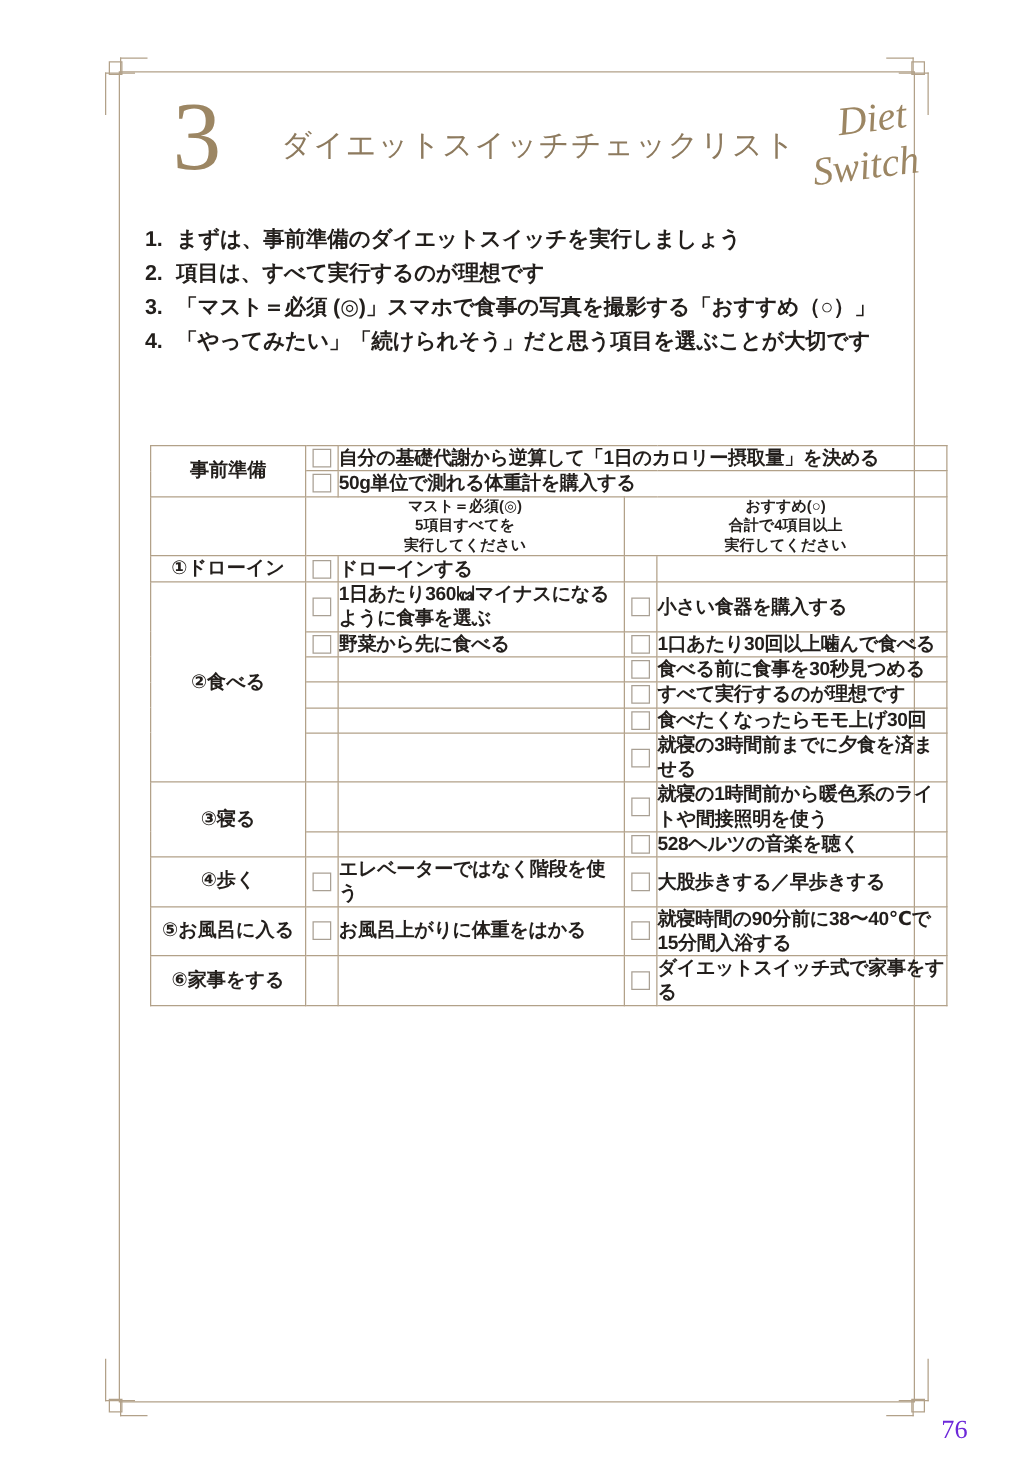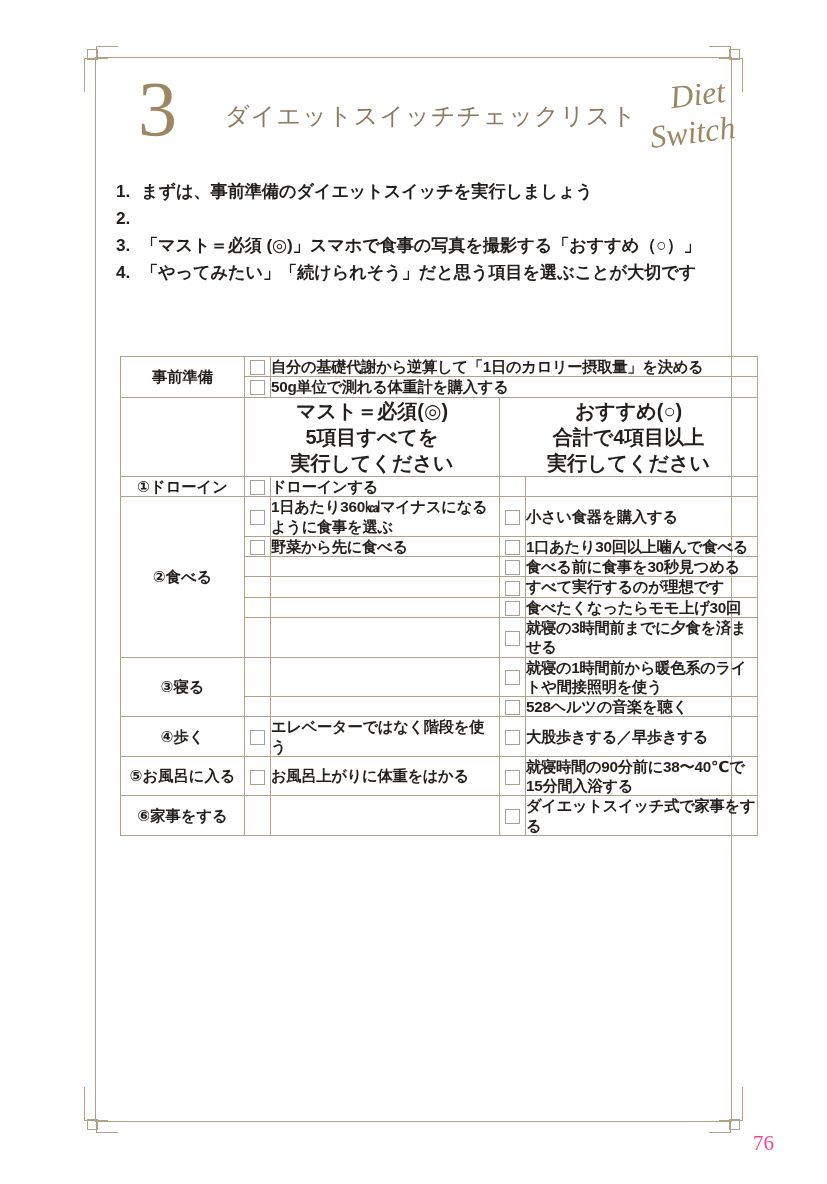--- a/index.html
+++ b/index.html
@@ -112,30 +112,30 @@
   .txt{
     padding:5px 7px 6px 7px;line-height:1.26;letter-spacing:-0.3px;
   }
   .box{
     display:inline-block;width:13px;height:13px;
     border:1.3px solid #a9a094;background:#fff;
     vertical-align:middle;
   }
   .hdr{
     text-align:center;line-height:1.3;padding:7px 4px 8px 4px;
-    font-size:20px;
+    font-size:12px;
     margin-left:27px;
   }
   .hdr .l{display:block;}
 
   
   #pageno{
     position:absolute;right:53px;bottom:28px;
     font-family:"Liberation Serif","DejaVu Serif",serif;
-    font-size:21px;color:#ec4899;
+    font-size:21px;color:#6d28d9;
   }
 </style>
 </head>
 <body>
 
 <div id="frame">
   <div class="corner" id="c-tl">
     <i class="h1"></i>
       <i class="v1"></i>
       <i class="h2"></i>
@@ -177,20 +177,21 @@
 <div id="intro">
     <div class="li">
       <span class="no">1.</span>
       <span class="tx">
         <span class="ind">まずは、事前準備のダイエットスイッチを実行しましょう</span>
       </span>
     </div>
     <div class="li">
       <span class="no">2.</span>
       <span class="tx">
+        <span class="ind">項目は、すべて実行するのが理想です</span>
       </span>
     </div>
     <div class="li">
       <span class="no">3.</span>
       <span class="tx">
         <span class="ind">「マスト＝必須 (◎)」スマホで食事の写真を撮影する「おすすめ（○）」</span>
       </span>
     </div>
     <div class="li">
       <span class="no">4.</span>

